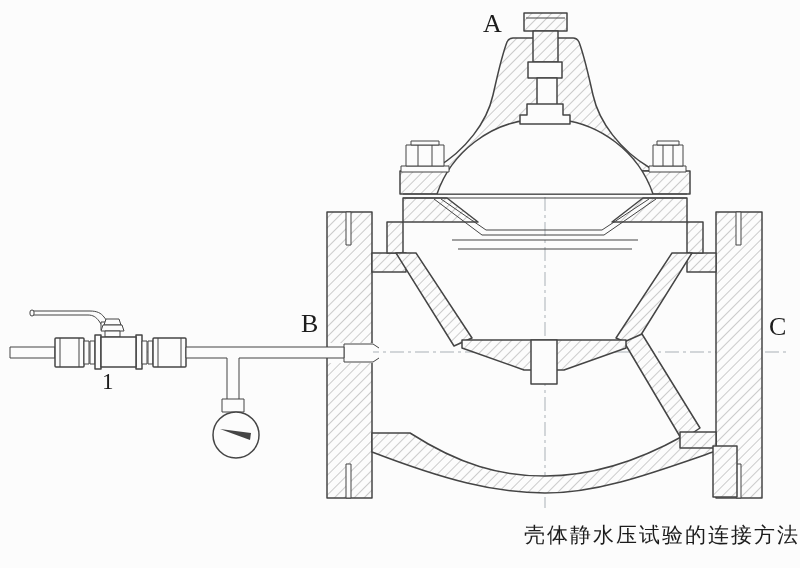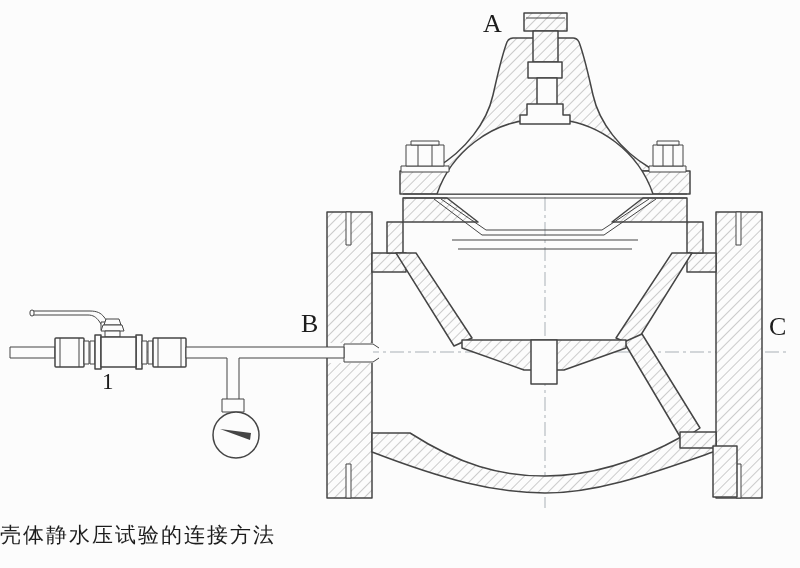--- a/index.html
+++ b/index.html
@@ -12,21 +12,21 @@
   .stage{position:absolute;inset:0;}
   svg{display:block;}
   .hatch{fill:url(#hatchPat);stroke:var(--line);stroke-width:1.5;stroke-linejoin:round;}
   .white{fill:var(--background);stroke:var(--line);stroke-width:1.5;stroke-linejoin:round;}
   .ln{fill:none;stroke:var(--line);stroke-width:1.5;}
   .thin{stroke-width:1;}
   .cl{fill:none;stroke:var(--centerline);stroke-width:1;stroke-dasharray:14 4 3 4;}
   .solid{fill:var(--line);stroke:none;}
   text.lbl{fill:var(--text);font-size:26px;font-family:"Liberation Serif","DejaVu Serif",serif;}
   text.num{font-size:23px;}
-  .caption{position:absolute;left:0;right:0;top:521px;text-align:left;
+  .caption{position:absolute;left:0;right:0;top:521px;text-align:right;
            font-size:21px;letter-spacing:2px;color:var(--text);}
 </style>
 </head>
 <body>
 
 <div class="stage">
 <svg width="800" height="568" viewBox="0 0 800 568">
   <defs>
     <pattern id="hatchPat" width="7" height="7" patternUnits="userSpaceOnUse" patternTransform="rotate(45)">
       <rect width="7" height="7" fill="#fcfcfc"></rect>

